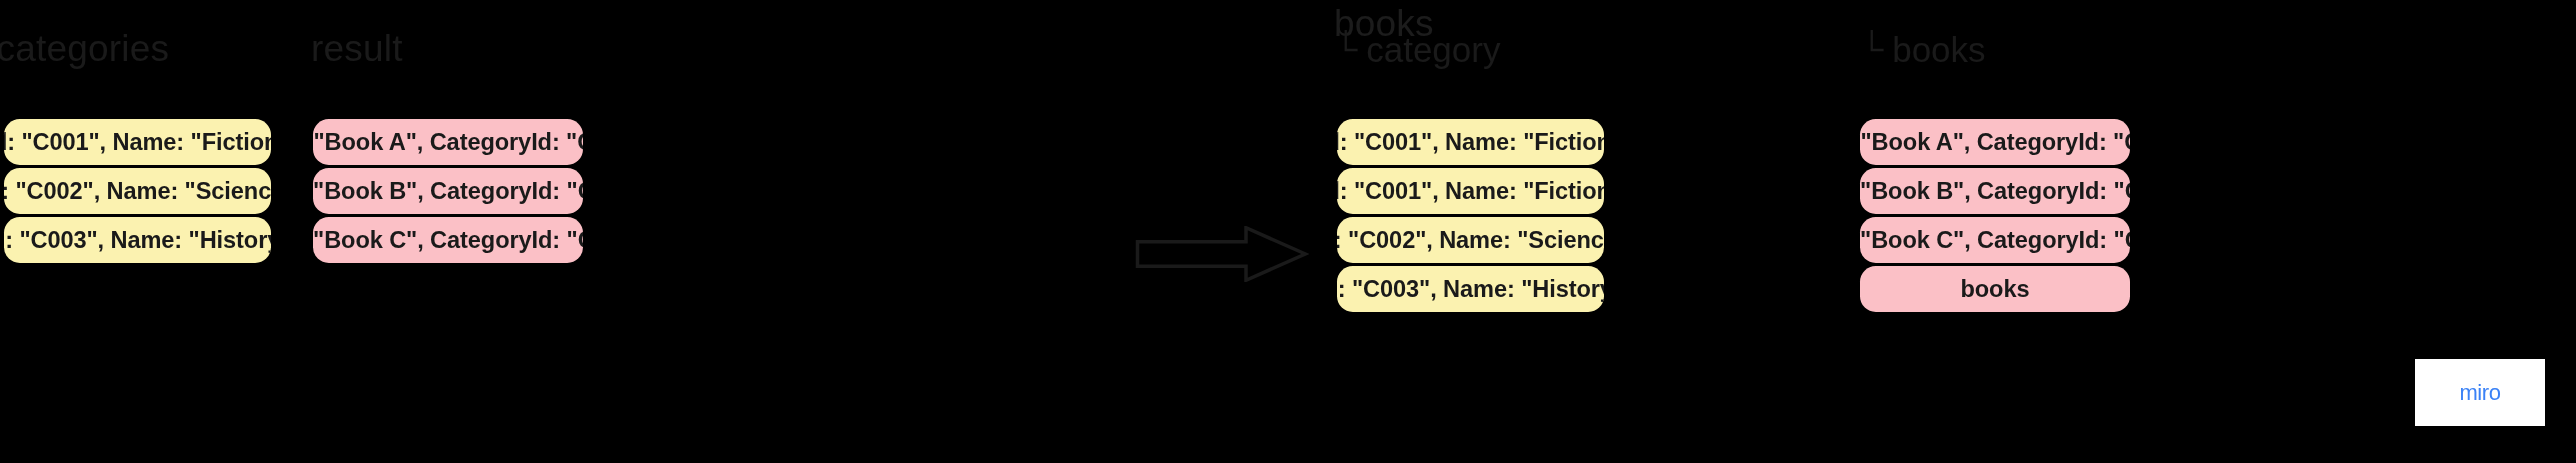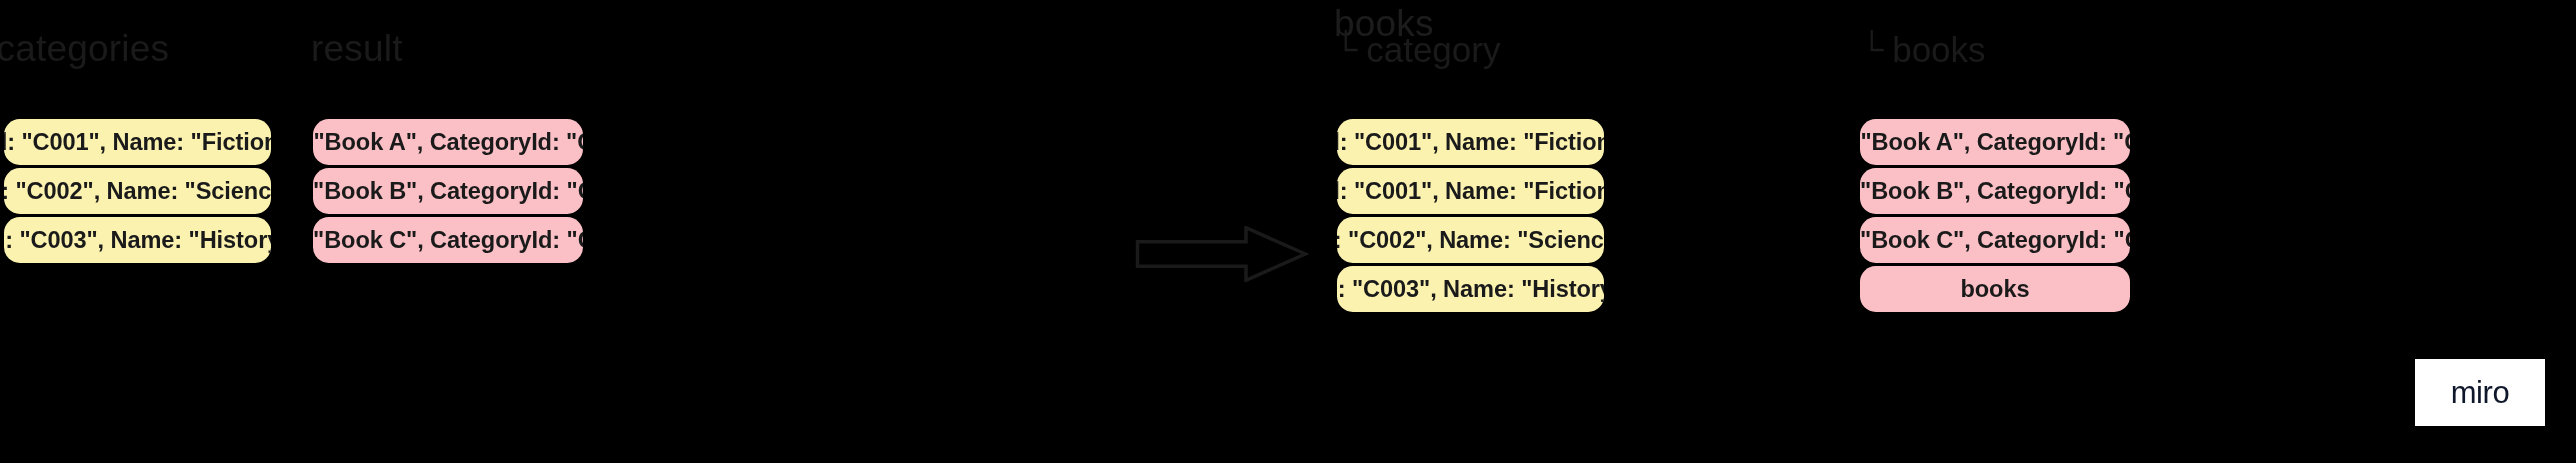--- a/index.html
+++ b/index.html
@@ -88,22 +88,22 @@
     left: 2415px;
     top: 359px;
     width: 130px;
     height: 67px;
     background: #ffffff;
     display: flex;
     align-items: center;
     justify-content: center;
   }
   .miro-badge .wm {
-    color: #0f172a;
-    font-size: 31px;
+    color: #3b82f6;
+    font-size: 22px;
     font-weight: 400;
     letter-spacing: -0.4px;
     line-height: 1;
   }
 </style>
 </head>
 <body>
 
 <div class="canvas">
 

